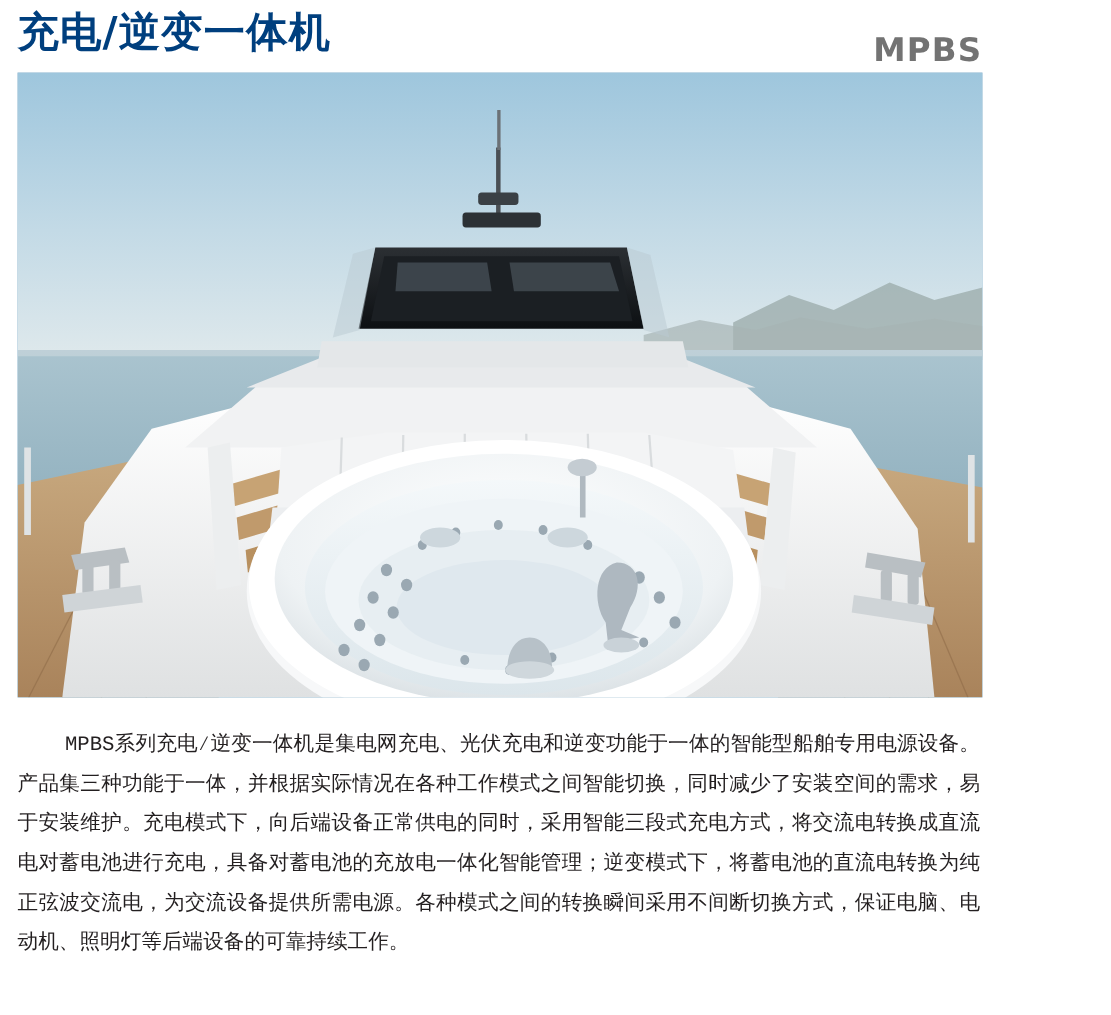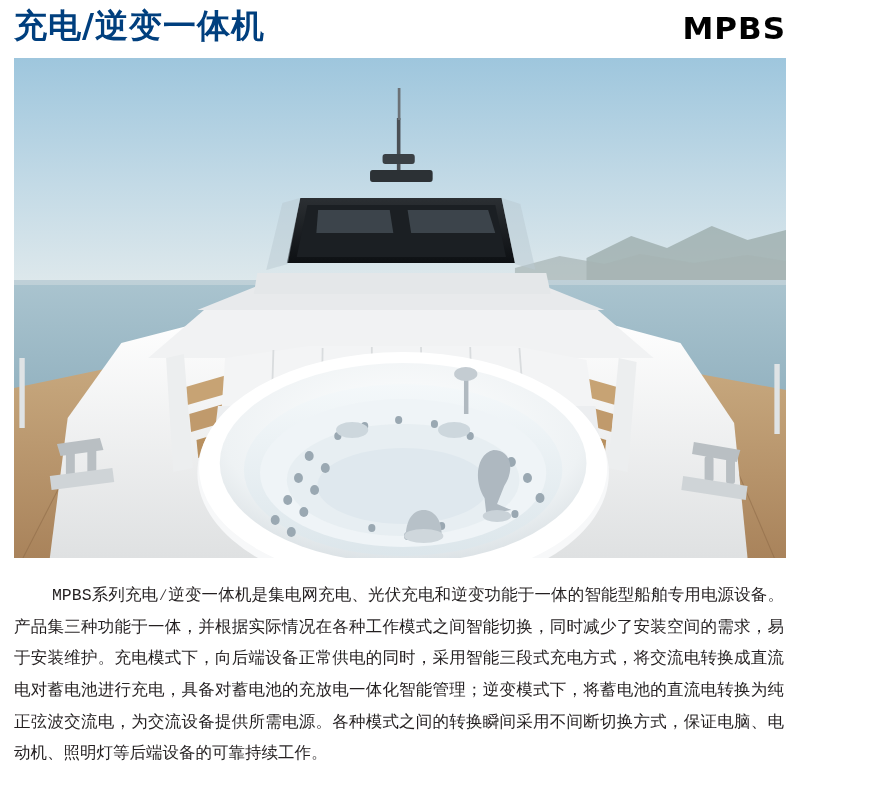--- a/index.html
+++ b/index.html
@@ -35,26 +35,26 @@
     font-size: 33px;
     font-weight: bold;
     letter-spacing: 1px;
     color: #003f7e;
     line-height: 1.2;
     margin-top: 6px;
     white-space: nowrap;
   }
   .brand {
     font-family: "DejaVu Sans", "Liberation Sans", sans-serif;
-    font-size: 31px;
+    font-size: 26px;
     font-weight: bold;
     letter-spacing: 1px;
-    color: #000000;
+    color: #737373;
     line-height: 1.2;
-    margin-top: 10px;
+    margin-top: 26px;
     white-space: nowrap;
   }
 
   
   .hero {
     position: relative;
     margin: 0 12px 0 14px;
     height: 500px;
     overflow: hidden;
     background: #8fb8cf;

